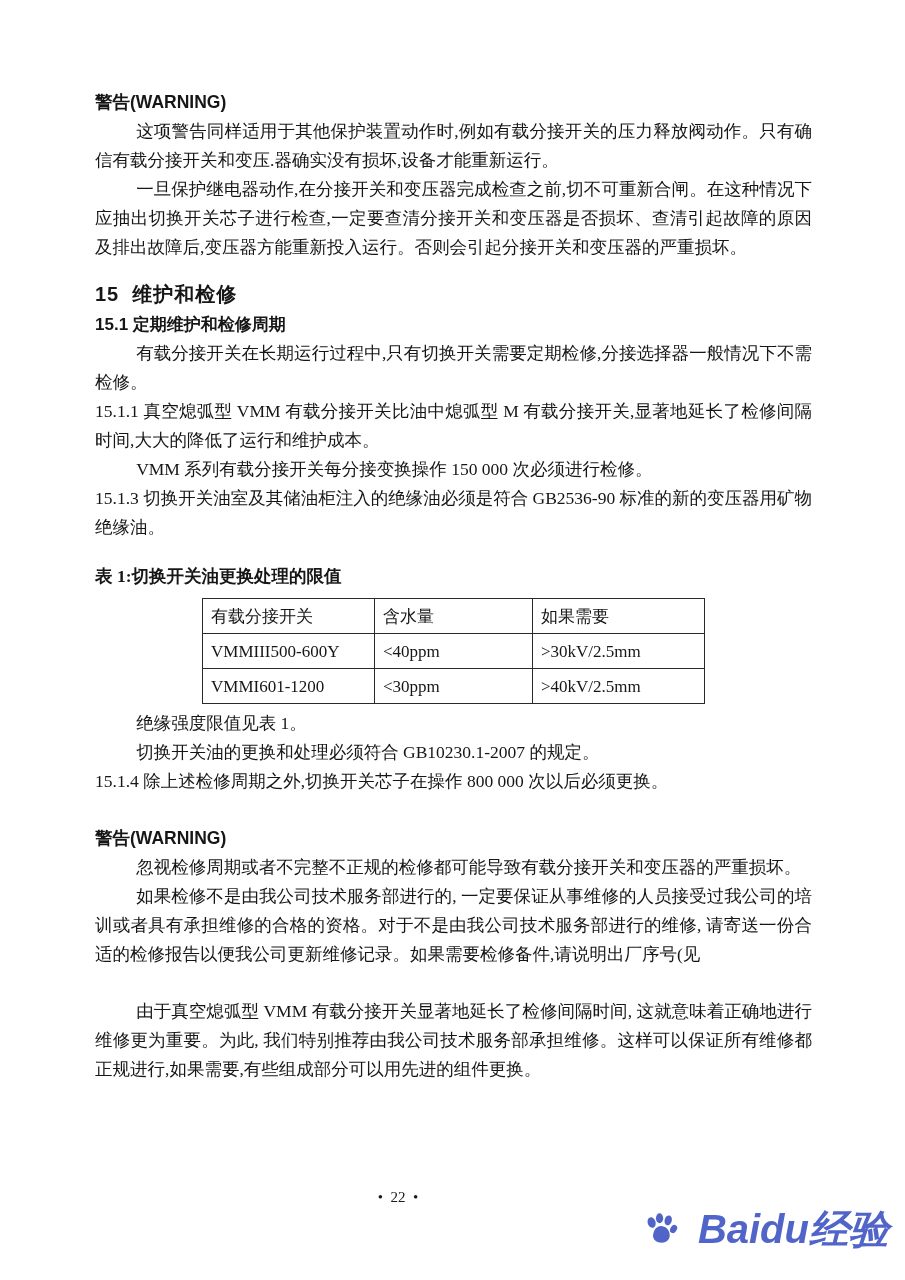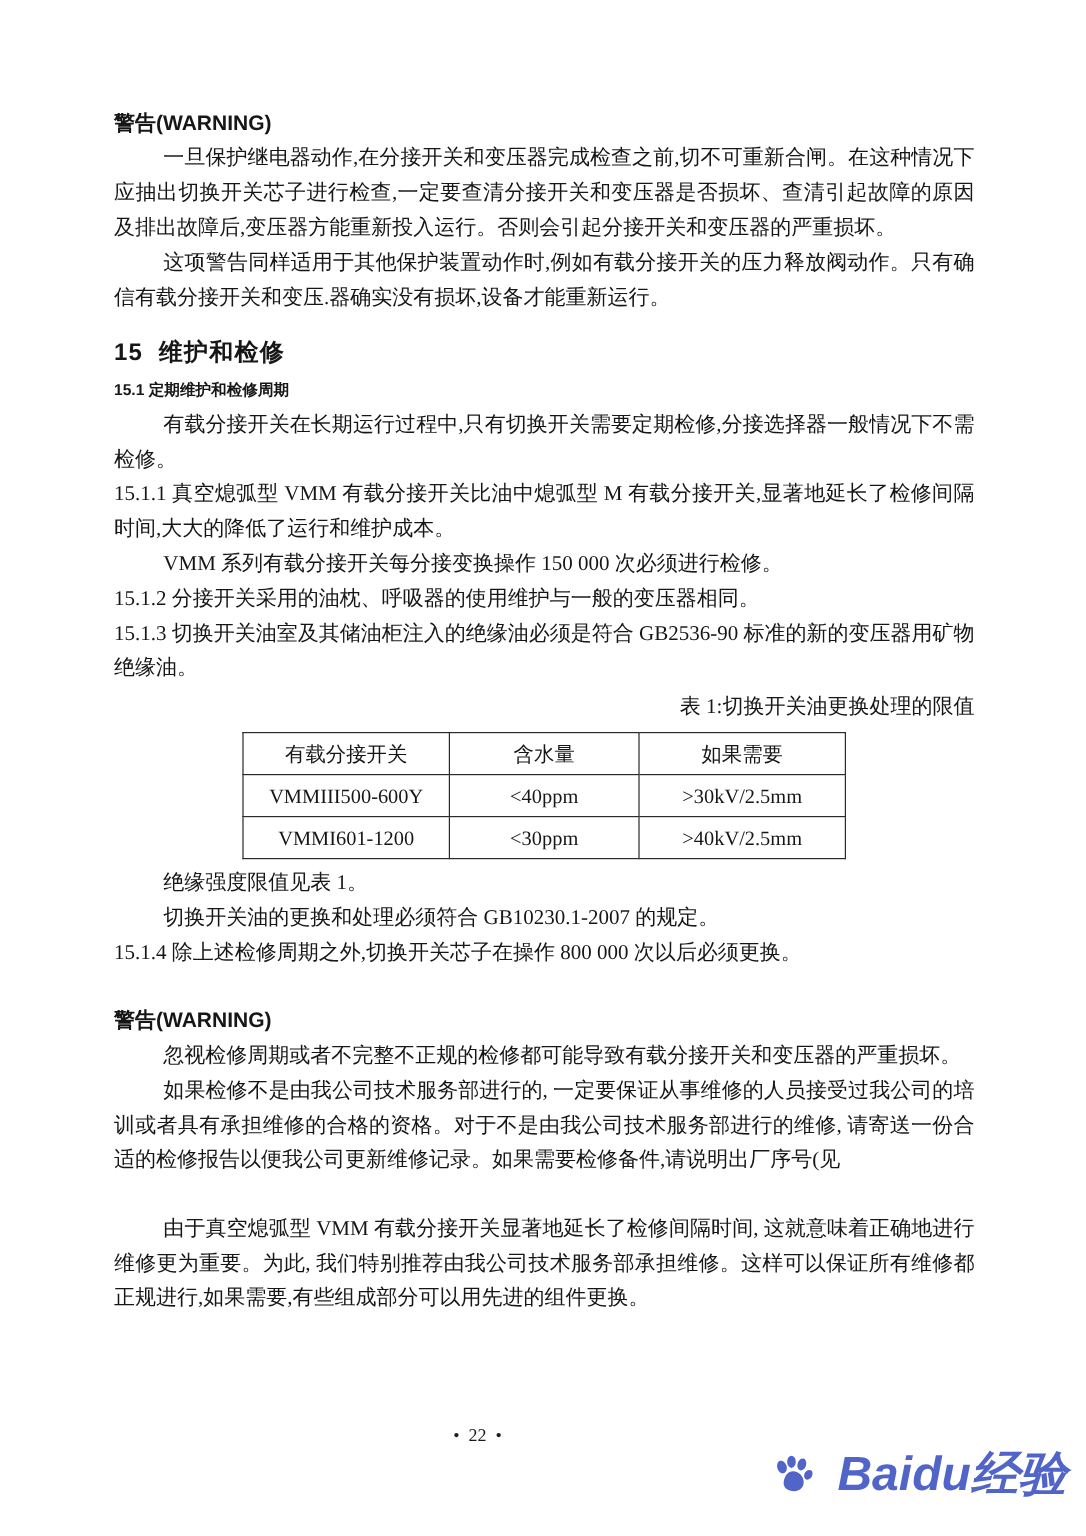--- a/index.html
+++ b/index.html
@@ -28,34 +28,34 @@
   p { margin: 0; }
   .indent { text-indent: 2.35em; }
   .heading {
     margin: 0;
     font-family: "Liberation Sans", "DejaVu Sans", sans-serif;
     font-weight: bold;
     white-space: pre-wrap;
   }
   .warning-title { font-size: 17.5px; line-height: 29px; }
   .sec-h2 { font-size: 20px; line-height: 31px; margin-top: 17px; letter-spacing: 1px; }
-  .sec-h3 { font-size: 13px; line-height: 29px; }
+  .sec-h3 { font-size: 17px; line-height: 29px; }
   .gap-md { margin-top: 28px; }
   .table-caption {
-    text-align: right;
+    text-align: left;
     text-indent: 0;
-    margin-top: 3px;
+    margin-top: 20px;
+    font-weight: bold;
   }
   table.limits {
     border-collapse: collapse;
     margin: 7px auto 5px auto;
   }
   table.limits th, table.limits td {
     border: 1px solid #2a2a2a;
-    text-align: center;
     vertical-align: middle;
     font-weight: normal;
     font-size: 17px;
     height: 35px;
     padding: 0 8px;
   }
   .pageno {
     position: absolute;
     left: 0; bottom: 74px;
     width: 796px;
@@ -91,30 +91,29 @@
   }
   .paw { width: 36px; height: 36px; flex: 0 0 auto; }
 </style>
 </head>
 <body>
 
 <div class="page">
   <div class="content">
 
     <h3 class="heading warning-title">警告(WARNING)</h3>
+    <p class="indent">这项警告同样适用于其他保护装置动作时,例如有载分接开关的压力释放阀动作。只有确信有载分接开关和变压.器确实没有损坏,设备才能重新运行。</p>
     <p class="indent">一旦保护继电器动作,在分接开关和变压器完成检查之前,切不可重新合闸。在这种情况下应抽出切换开关芯子进行检查,一定要查清分接开关和变压器是否损坏、查清引起故障的原因及排出故障后,变压器方能重新投入运行。否则会引起分接开关和变压器的严重损坏。</p>
-    <p class="indent">这项警告同样适用于其他保护装置动作时,例如有载分接开关的压力释放阀动作。只有确信有载分接开关和变压.器确实没有损坏,设备才能重新运行。</p>
 
     <h2 class="heading sec-h2">15  维护和检修</h2>
     <h3 class="heading sec-h3">15.1 定期维护和检修周期</h3>
     <p class="indent">有载分接开关在长期运行过程中,只有切换开关需要定期检修,分接选择器一般情况下不需检修。</p>
 
     <p>15.1.1 真空熄弧型 VMM 有载分接开关比油中熄弧型 M 有载分接开关,显著地延长了检修间隔时间,大大的降低了运行和维护成本。</p>
     <p class="indent">VMM 系列有载分接开关每分接变换操作 150 000 次必须进行检修。</p>
-    <p>15.1.2 分接开关采用的油枕、呼吸器的使用维护与一般的变压器相同。</p>
     <p>15.1.3 切换开关油室及其储油柜注入的绝缘油必须是符合 GB2536-90 标准的新的变压器用矿物绝缘油。</p>
 
     <p class="table-caption">表 1:切换开关油更换处理的限值</p>
     <table class="limits">
       <colgroup>
         <col style="width:172px">
         <col style="width:158px">
         <col style="width:172px">
       </colgroup>
       <thead>

